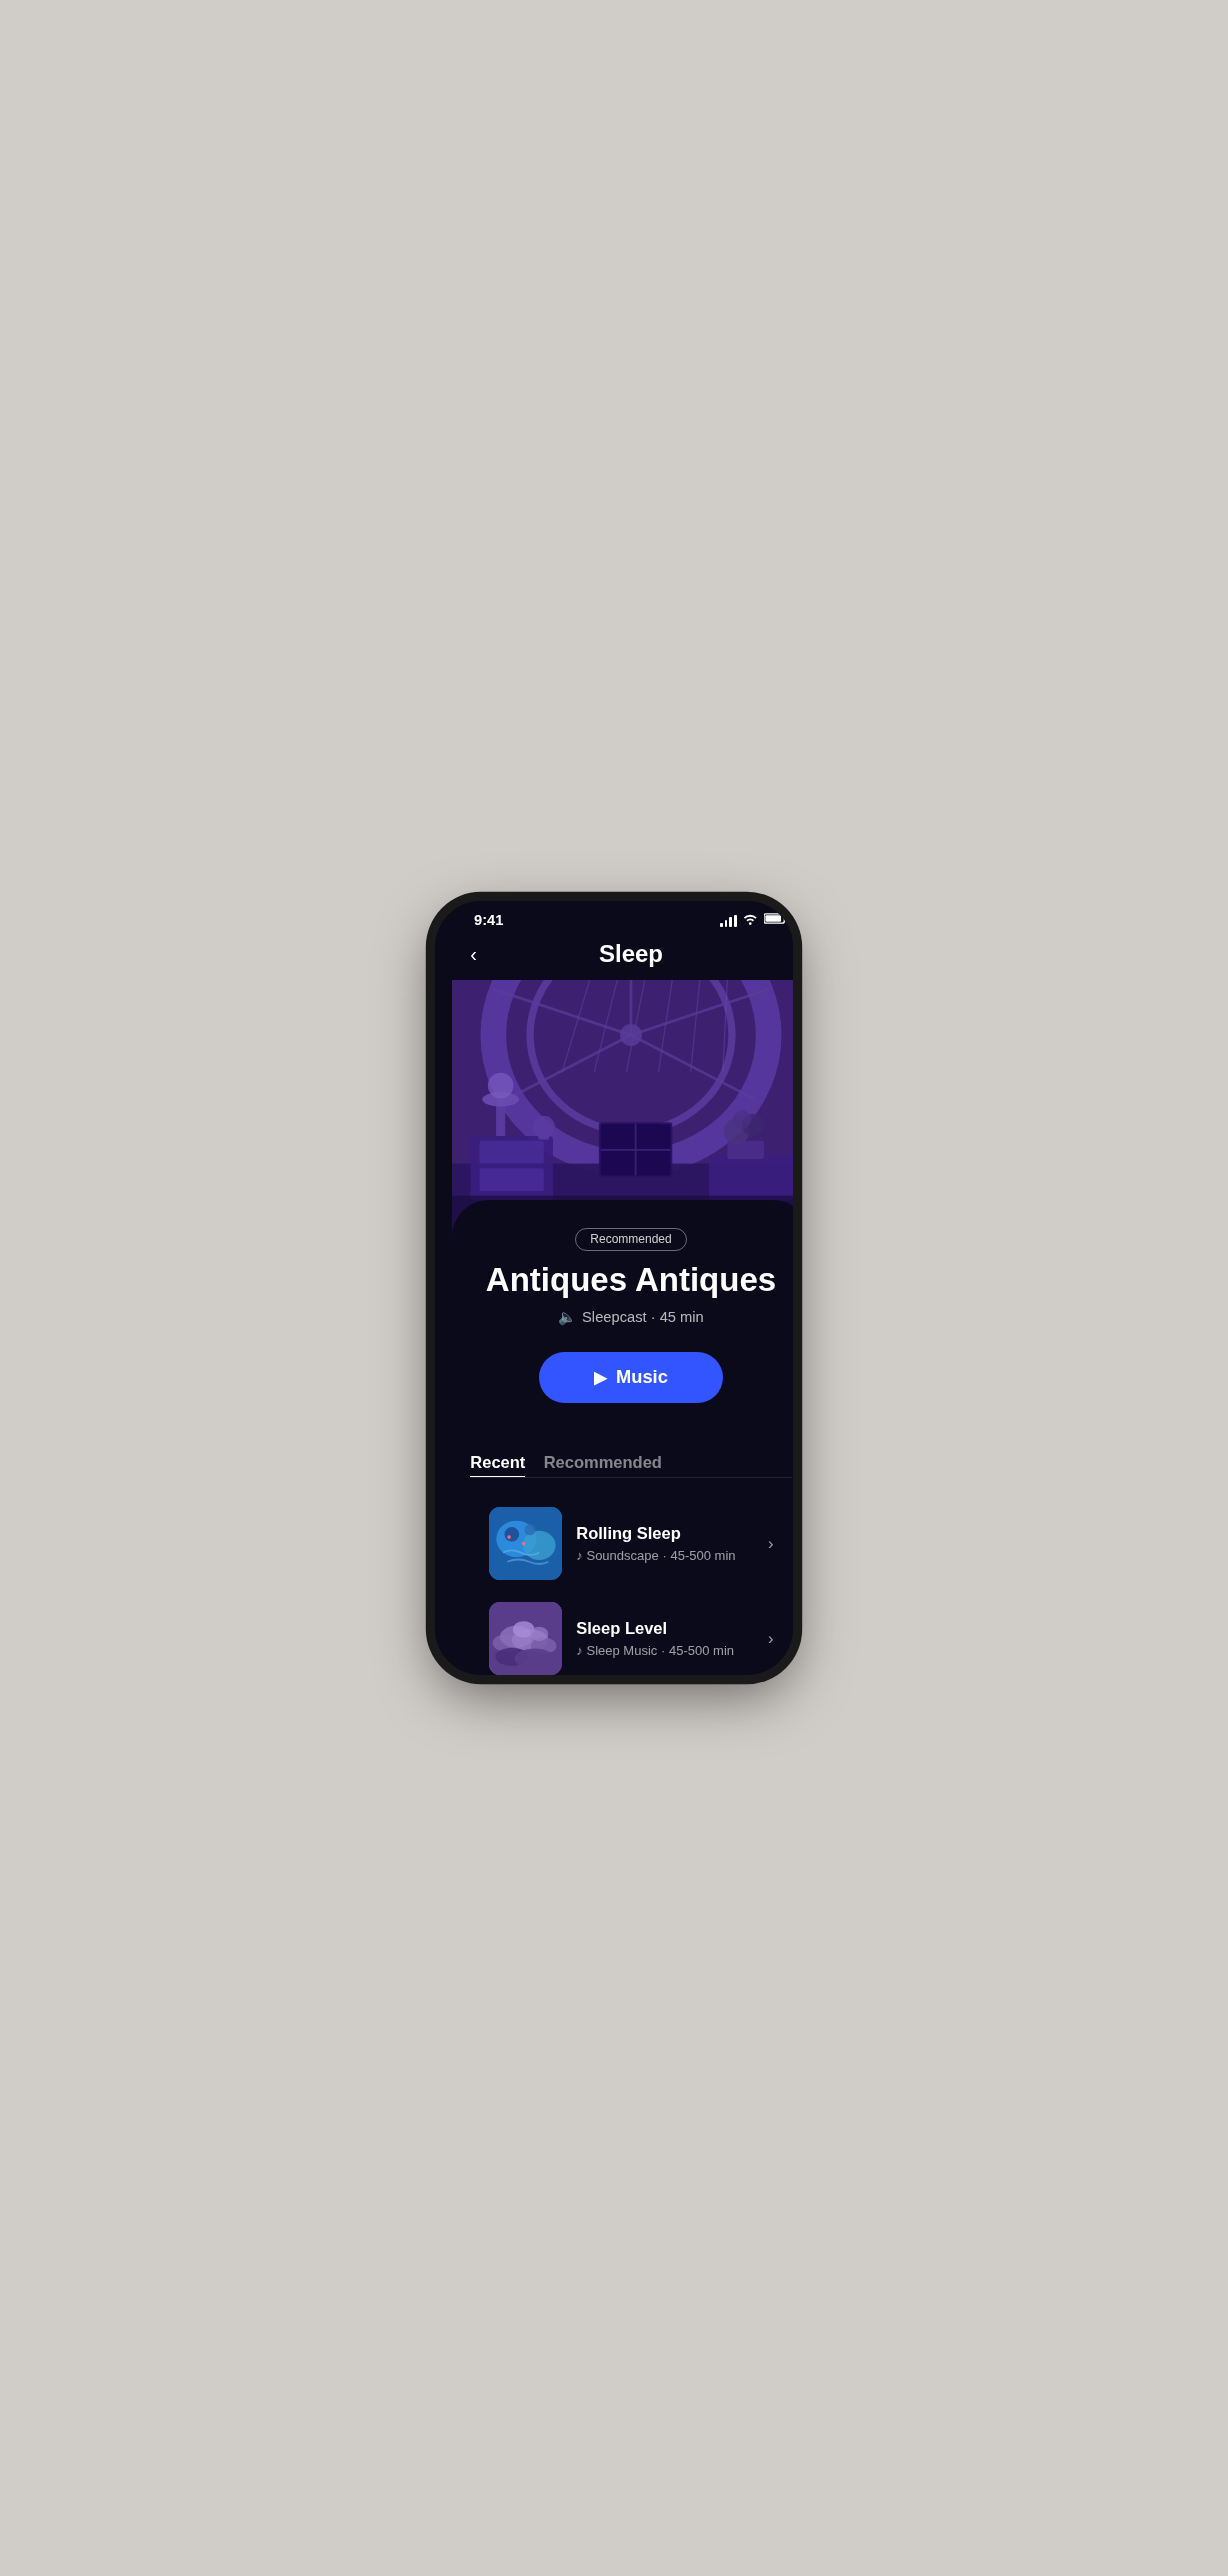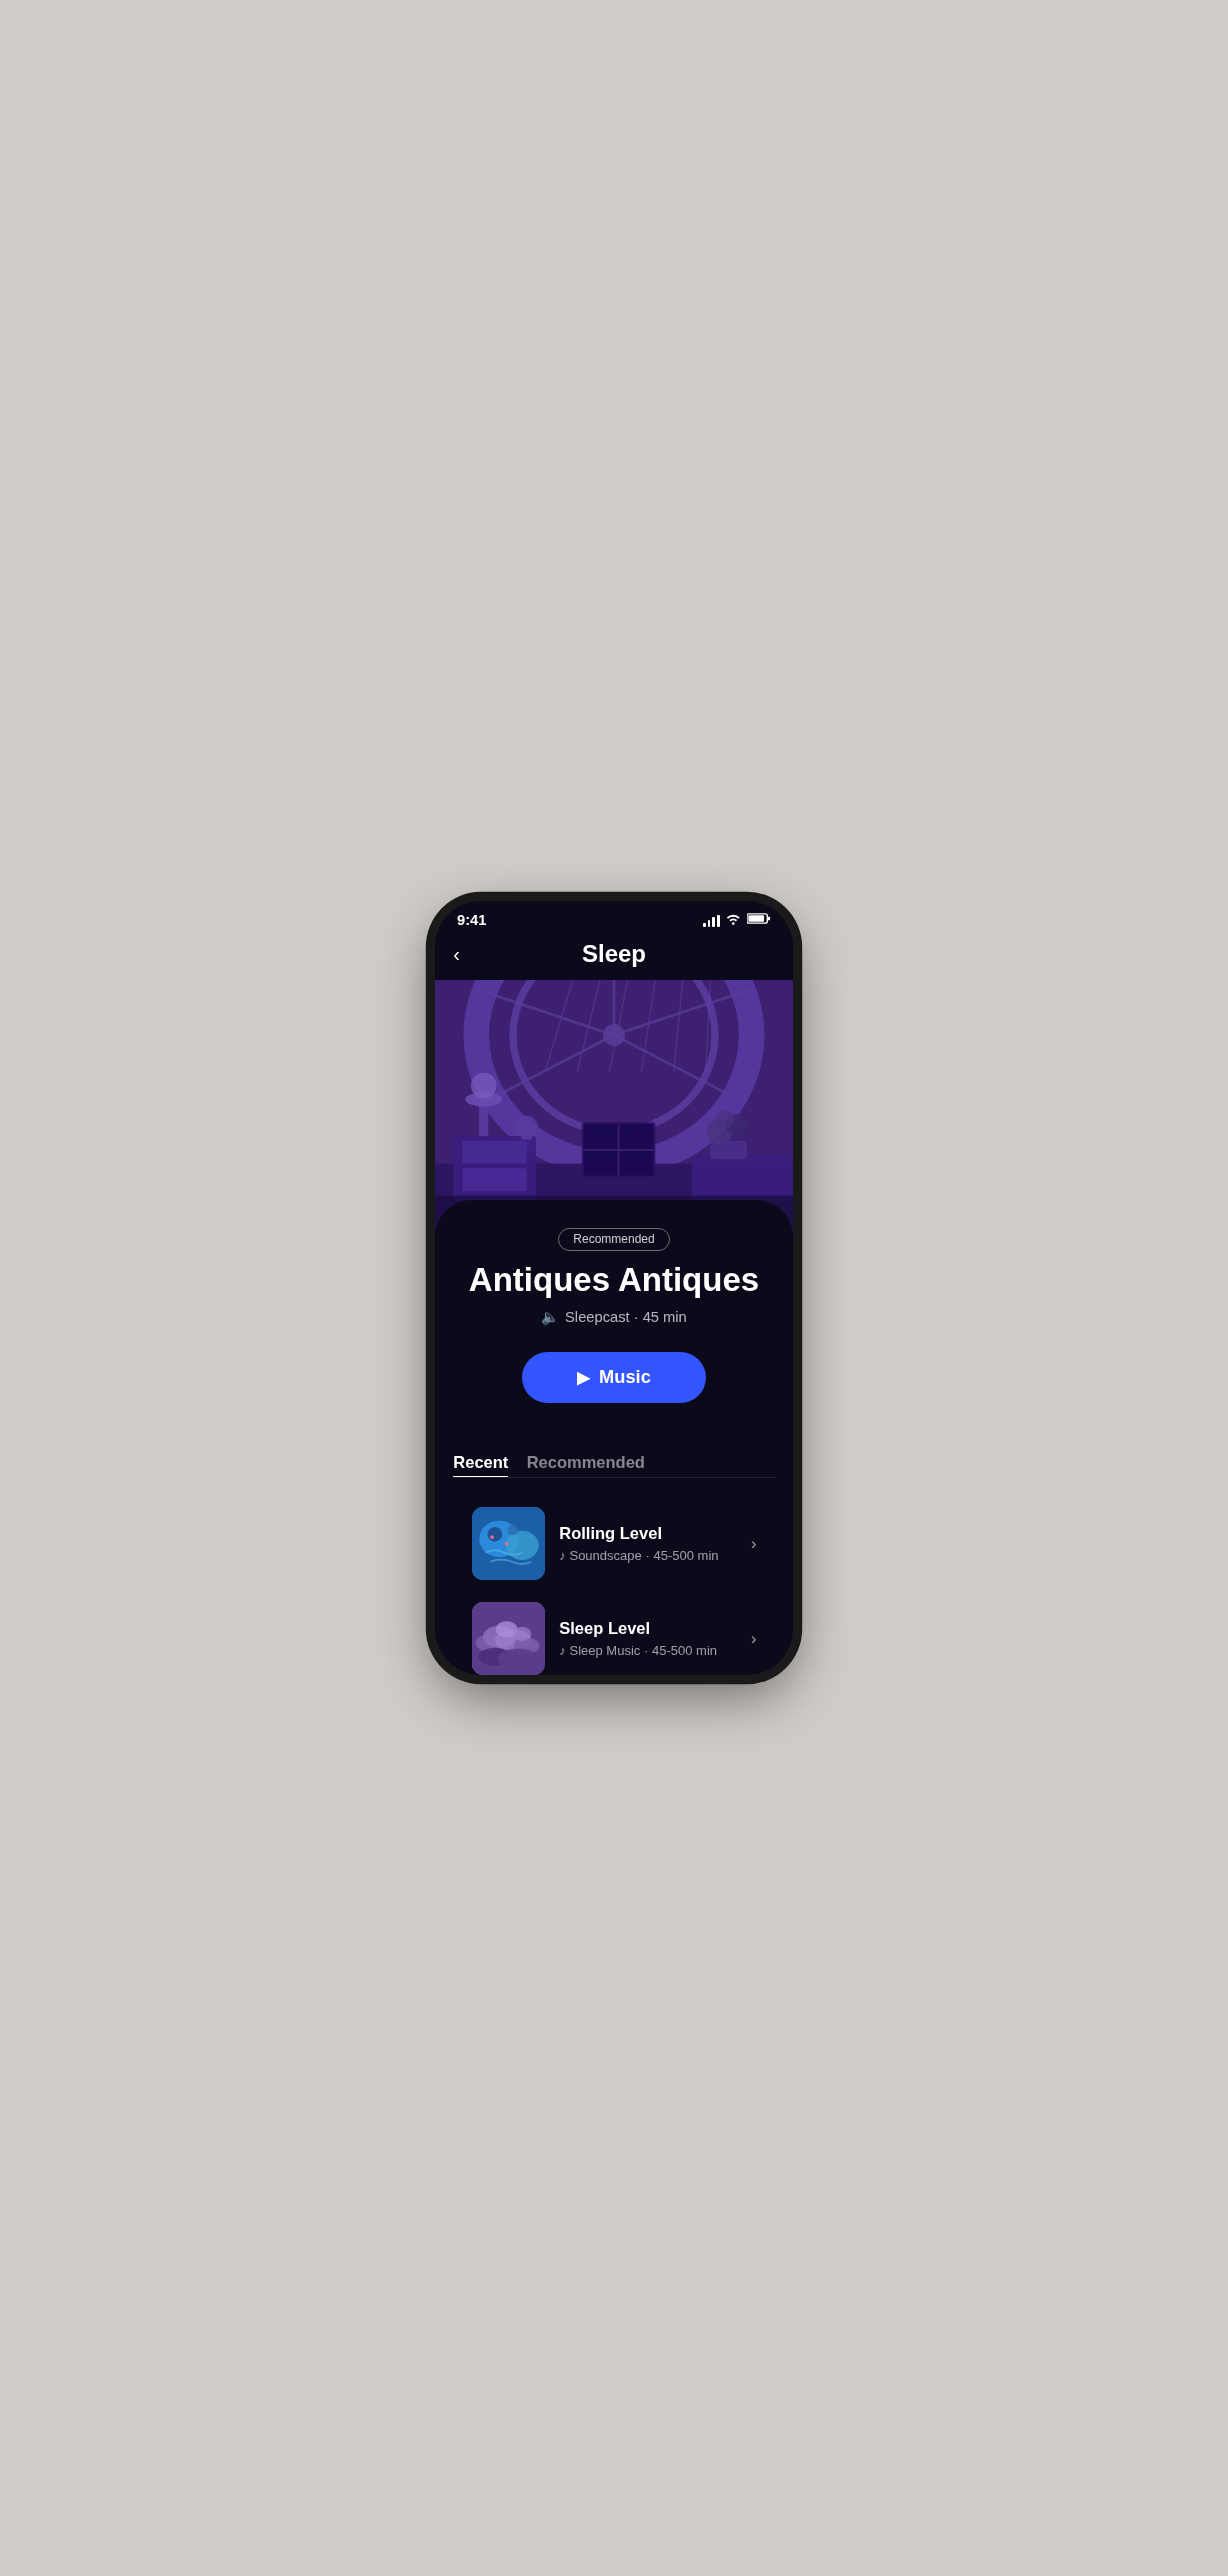--- a/index.html
+++ b/index.html
@@ -23,20 +23,21 @@
       position: relative;
       box-shadow: 0 0 0 9.2px #1a1a1a, 0 18.3px 55px rgba(0,0,0,0.5);
     }
 
     .phone-inner {
       width: 100%;
       height: 100%;
       overflow-y: auto;
       overflow-x: hidden;
       scrollbar-width: none;
+      margin-left: 17px;
     }
     .phone-inner::-webkit-scrollbar { display: none; }
 
     
     .status-bar {
       display: flex;
       justify-content: space-between;
       align-items: center;
       padding: 11px 22px 7.3px;
       background: #0a0a1a;
@@ -364,21 +365,21 @@
             <circle cx="45" cy="25" r="6" fill="#2a6db0" opacity="0.8"></circle>
 
             <circle cx="22" cy="33" r="2" fill="#ff6688"></circle>
             <circle cx="38" cy="40" r="2" fill="#ff6688"></circle>
 
             <path d="M15 50 Q25 45 35 50 Q45 55 55 50" stroke="#5ab0e8" stroke-width="2" fill="none" opacity="0.7"></path>
             <path d="M20 60 Q32 55 44 60 Q56 65 65 60" stroke="#5ab0e8" stroke-width="2" fill="none" opacity="0.6"></path>
           </svg>
         </div>
         <div class="list-info">
-          <div class="list-title">Rolling Level</div>
+          <div class="list-title">Rolling Sleep</div>
           <div class="list-subtitle">
             <span>♪</span>
             <span>Soundscape</span>
             <span> · </span>
             <span>45-500 min</span>
           </div>
         </div>
         <span class="list-chevron">›</span>
       </div>
 

